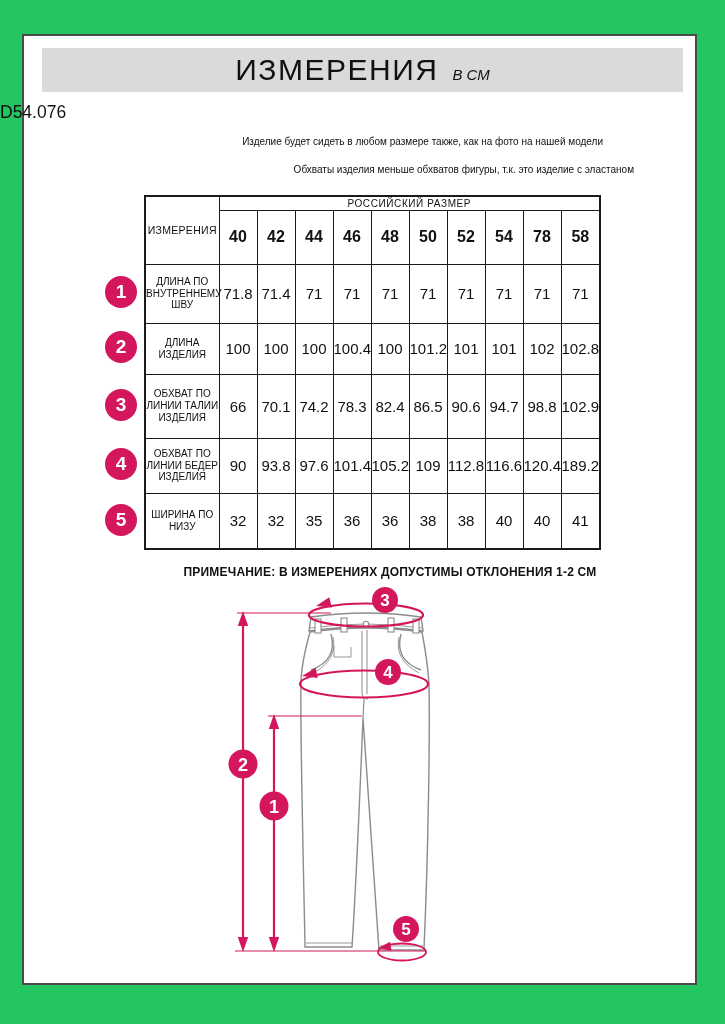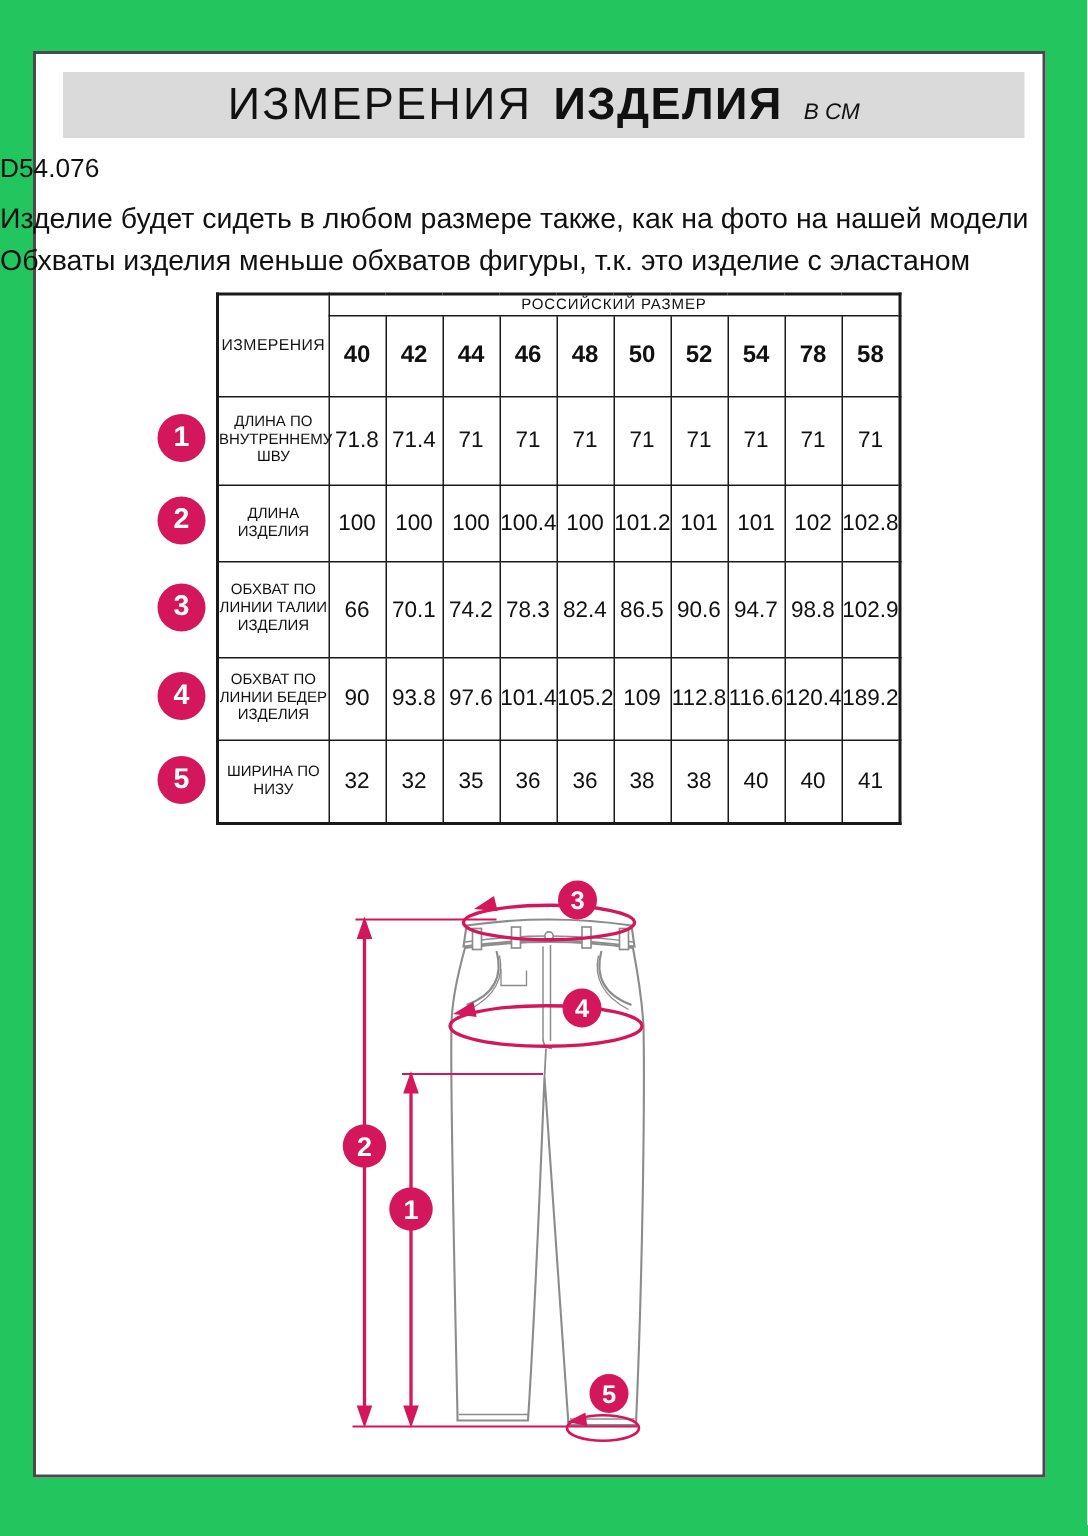--- a/index.html
+++ b/index.html
@@ -7,22 +7,22 @@
         font-family:"Liberation Sans","DejaVu Sans",sans-serif;color:#111;overflow:hidden;}
   .frame{position:absolute;left:22px;top:34px;width:675px;height:951px;
          border:2px solid #4a4a4a;box-sizing:border-box;background:#fff;}
   .title-band{position:absolute;left:42px;top:48px;width:641px;height:44px;background:#dadada;
               display:flex;align-items:baseline;justify-content:center;gap:14px;}
   .title-main{font-size:30px;font-weight:400;letter-spacing:1.5px;line-height:44px;}
   .title-bold{font-size:30px;font-weight:700;letter-spacing:1px;line-height:44px;}
   .title-unit{font-size:15px;font-weight:400;text-transform:uppercase;font-style:italic;}
   .product-code{position:absolute;left:0;top:102px;width:725px;text-align:left;
                 font-size:17.5px;font-weight:400;}
-  .desc{position:absolute;left:0;width:725px;text-align:left;font-size:19px;}
-  .desc.l1{top:136px;} .desc.l2{top:164px;}
+  .desc{position:absolute;left:0;width:603px;text-align:right;font-size:10px;}
+  .desc.l1{top:136px;} .desc.l2{top:164px;margin-left:31px;}
 
   table.size-table{position:absolute;left:144px;top:195px;width:455px;table-layout:fixed;
                    border-collapse:collapse;border:2px solid #1a1a1a;}
   table.size-table td{border:1px solid #1a1a1a;text-align:center;vertical-align:middle;
                       padding:0;box-sizing:border-box;}
   td.measure-h{font-size:10.5px;letter-spacing:.3px;}
   td.group-h{font-size:10px;letter-spacing:.6px;height:14px;margin-top:12px;}
   td.size-h{font-size:16px;font-weight:700;}
   td.row-label{font-size:10px;line-height:1.18;padding:2px 4px;}
   td.val{font-size:15px;}
@@ -35,21 +35,20 @@
   svg text{font-family:"Liberation Sans","DejaVu Sans",sans-serif;}
 </style>
 </head>
 <body>
 
 <div class="page">
   <div class="frame"></div>
 
   <div class="title-band">
     <span class="title-main">ИЗМЕРЕНИЯ</span>
-    <span class="title-bold">ИЗДЕЛИЯ</span>
     <span class="title-unit">в см</span>
   </div>
 
   <div class="product-code">D54.076</div>
   <div class="desc l1">Изделие будет сидеть в любом размере также, как на фото на нашей модели</div>
   <div class="desc l2">Обхваты изделия меньше обхватов фигуры, т.к. это изделие с эластаном</div>
 
   <div class="row-badge" style="top:276px">1</div>
   <div class="row-badge" style="top:331px">2</div>
   <div class="row-badge" style="top:389px">3</div>
@@ -148,20 +147,21 @@
       <td class="val">36</td>
       <td class="val">38</td>
       <td class="val">38</td>
       <td class="val">40</td>
       <td class="val">40</td>
       <td class="val">41</td>
     </tr>
   </tbody>
     </table>
 
+  <div class="note">ПРИМЕЧАНИЕ: В ИЗМЕРЕНИЯХ ДОПУСТИМЫ ОТКЛОНЕНИЯ 1-2 СМ</div>
 
   <svg style="position:absolute;left:170px;top:585px" width="350" height="405" viewBox="170 585 350 405">
     <g fill="#ffffff" stroke="#8c8c8c" stroke-width="1.4">
 
       <path d="M310,632 C305,650 301,668 301,684 C300,720 303,850 305,944 L305,947 L352,947
                C357,870 360,790 363,718 L379,950 L424,950 L424,949 C428,860 430,740 429,684
                C428,666 425,648 422,632 Q366,624 310,632 Z"></path>
 
       <path d="M311,617 Q366,609 421,617 L423,631 Q366,623 309,631 Z"></path>
       <path d="M310,628 Q366,620 422,628" fill="none" stroke-width="0.9"></path>

